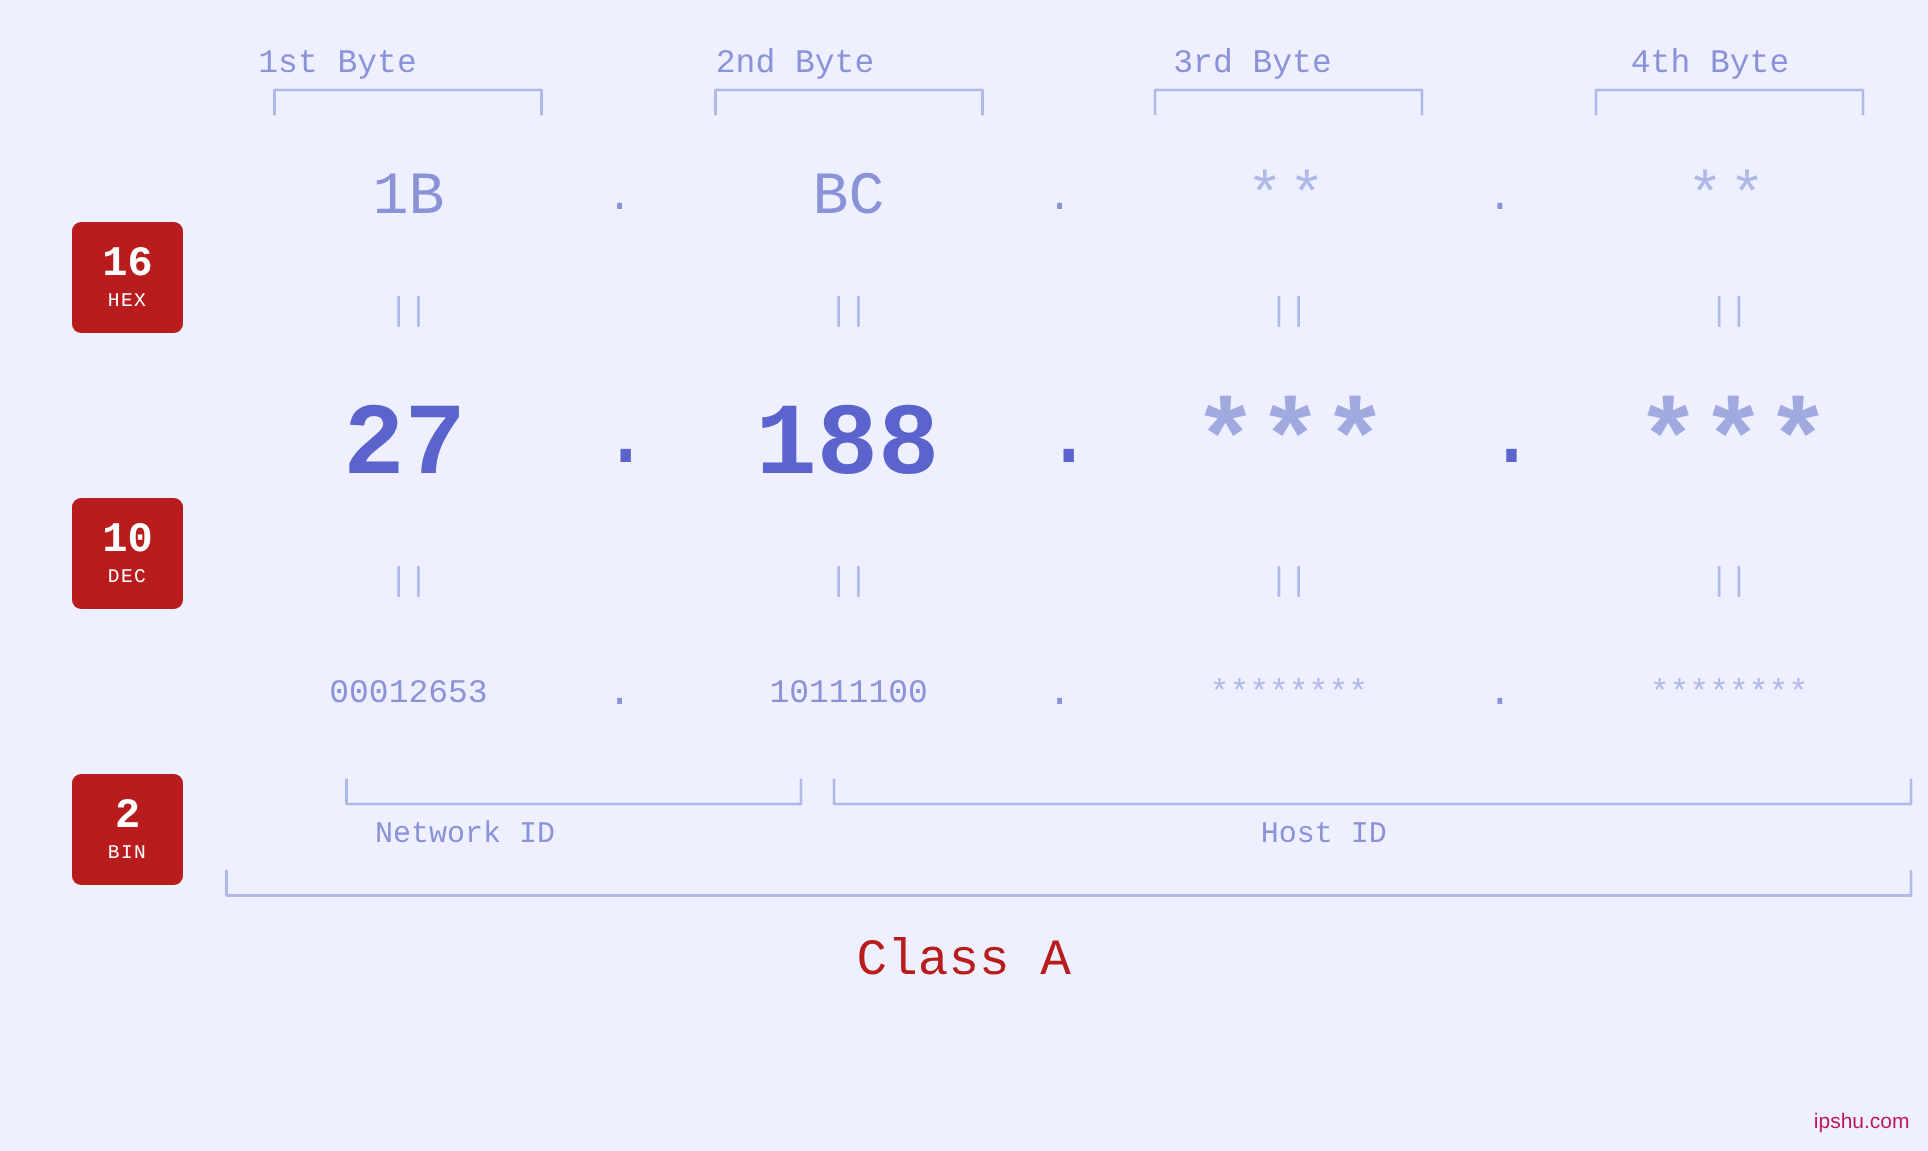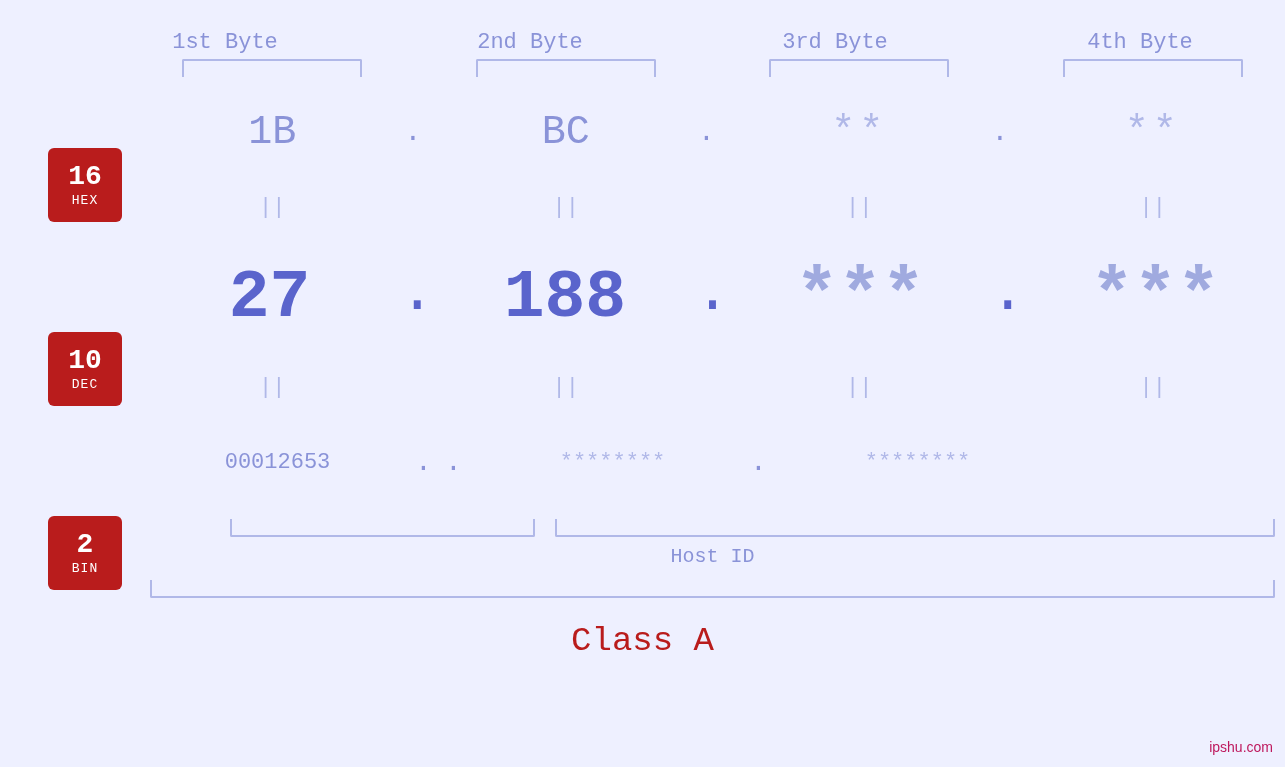--- a/index.html
+++ b/index.html
@@ -407,40 +407,44 @@
       <div class="eq-cell">||</div>
     </div>
   </div>
 
   <div class="values-section">
     <div class="value-row bin-row">
       <div class="value-cell">
         <span class="val-text val-bin">00012653</span>
       </div>
       <div class="separator-bin dot-medium">.</div>
+      <div class="value-cell">
+        <span class="val-text val-bin">10111100</span>
+      </div>
       <div class="separator-bin dot-medium">.</div>
       <div class="value-cell">
         <span class="val-text val-bin-masked">********</span>
       </div>
       <div class="separator-bin dot-medium">.</div>
       <div class="value-cell">
         <span class="val-text val-bin-masked">********</span>
       </div>
     </div>
   </div>
 
   <div class="bottom-section">
     <div class="bottom-bracket-row">
       <div style="width:45px"></div>
       <div class="bottom-bracket-network"></div>
       <div style="width:20px"></div>
       <div class="bottom-bracket-host"></div>
       <div style="width:10px"></div>
     </div>
     <div class="id-labels-row">
+      <div class="network-id-label">Network ID</div>
       <div class="host-id-label">Host ID</div>
     </div>
   </div>
 
   <div class="full-bracket-row"></div>
 
   <div class="class-label">Class A</div>
 
   <div class="watermark">ipshu.com</div>
 

